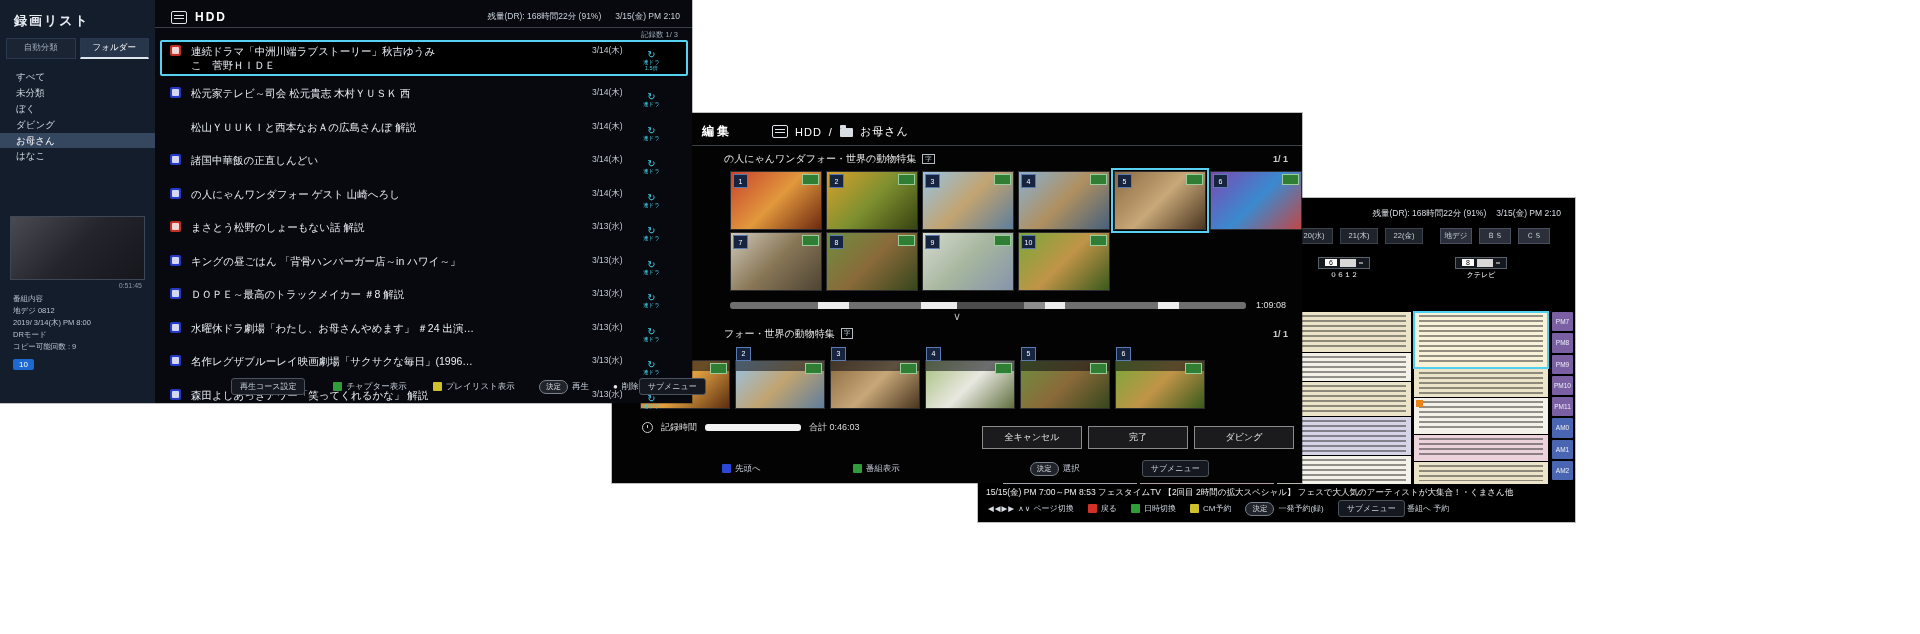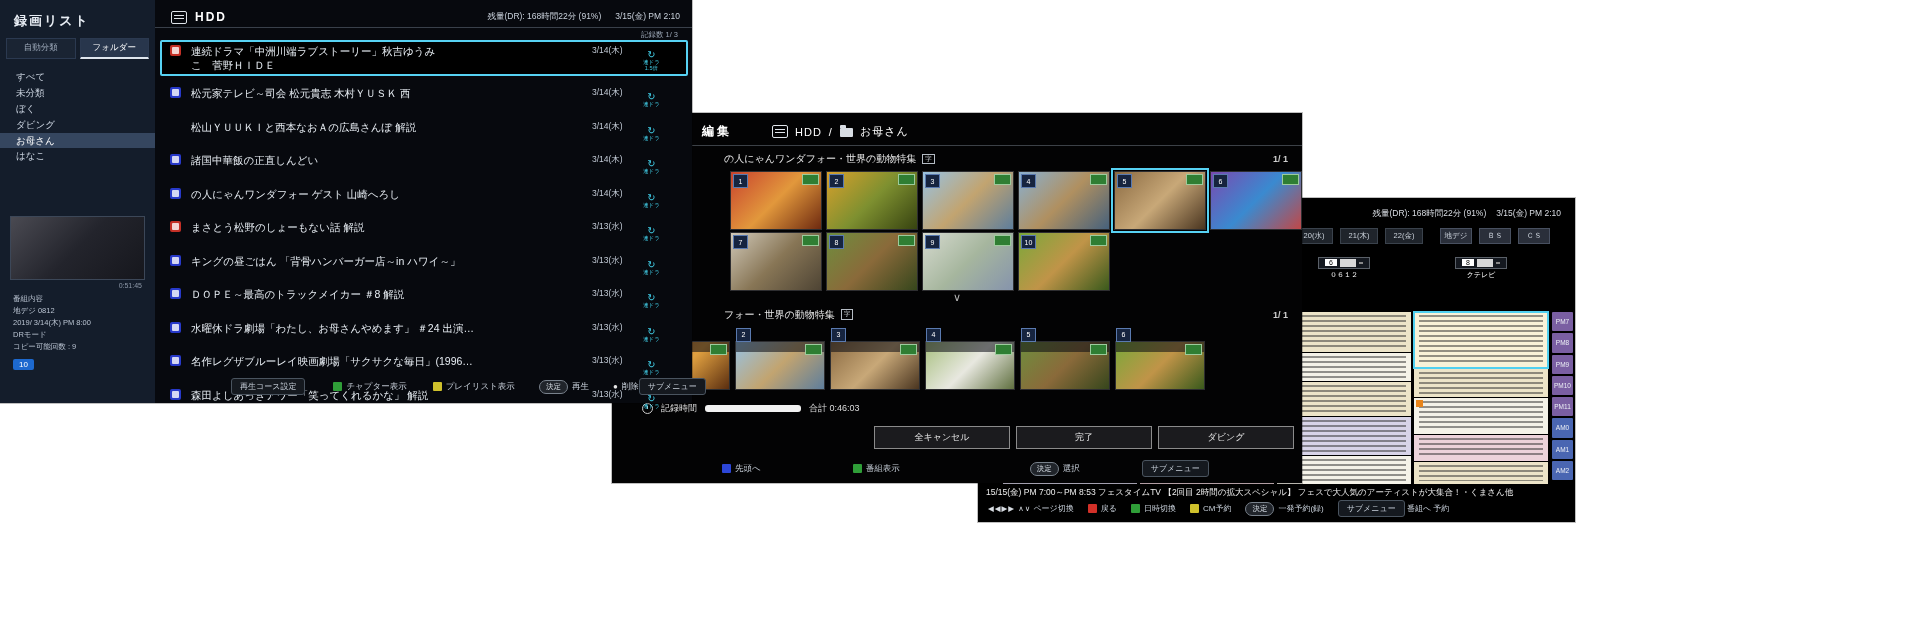--- a/index.html
+++ b/index.html
@@ -82,21 +82,21 @@
   .chevron{text-align:center;color:#b5b5b5;font-size:11px;line-height:.7;margin-top:3px;}
   .sec2-thumbs{display:flex;gap:5px;padding:16px 0 0 28px;}
   .thumb2{position:relative;width:88px;height:47px;flex:none;border:1px solid #2d2d30;}
   .thumb2 .n-badge{top:-14px;left:0;}
   .thumb2::before{content:"";position:absolute;left:0;top:0;right:0;height:10px;background:rgba(8,10,18,.55);z-index:1;}
   .record-row{display:flex;align-items:center;gap:8px;margin:12px 16px 0 30px;color:#dcdcdc;font-size:9px;}
   .clock-icon{width:9px;height:9px;border:1px solid #cfcfcf;border-radius:50%;position:relative;}
   .clock-icon::after{content:"";position:absolute;left:4px;top:2px;width:1px;height:3px;background:#cfcfcf;}
   .record-bar{width:96px;height:7px;background:#f2f2f2;border-radius:3px;}
   .mid-buttons{position:absolute;right:8px;bottom:34px;display:flex;gap:6px;}
-  .mid-btn{min-width:78px;text-align:center;border:1px solid #8b8b8b;background:#1b1b1e;color:#ececec;font-size:9px;padding:4px 28px;}
+  .mid-btn{min-width:78px;text-align:center;border:1px solid #8b8b8b;background:#1b1b1e;color:#ececec;font-size:9px;padding:4px 10px;}
   .mid-footer{position:absolute;bottom:6px;left:0;right:14px;display:flex;align-items:center;font-size:8.5px;color:#c9d1db;white-space:nowrap;}
   .mid-footer .mf1{margin-left:110px;}
   .mid-footer .mf2{margin-left:92px;}
   .mid-footer .mf3{margin-left:130px;}
   .mid-footer .mf4{margin-left:62px;}
 
   
   .epg-panel{left:978px;top:198px;width:597px;height:324px;z-index:10;background:#000;}
   .epg-header{display:flex;align-items:center;padding:10px 14px 0 0;color:#d9dde3;font-size:8.5px;}
   .epg-today{background:#eceae2;color:#111;font-size:7px;padding:1px 4px;margin-left:100px;}
@@ -426,20 +426,24 @@
         <div class="thumb" style="background: linear-gradient(135deg, rgb(214, 218, 207), rgb(166, 182, 158), rgb(134, 148, 172));">
           <span class="n-badge">9</span>
           <span class="g-badge"></span>
         </div>
         <div class="thumb" style="background: linear-gradient(135deg, rgb(122, 168, 58), rgb(192, 148, 72), rgb(58, 90, 28));">
           <span class="n-badge">10</span>
           <span class="g-badge"></span>
         </div>
       </div>
 
+    <div class="timeline">
+      <div class="bar"></div>
+      <span class="tc">1:09:08</span>
+    </div>
     <div class="chevron">∨</div>
 
     <div class="sec-title-row">
       <span>フォー・世界の動物特集</span>
       <span class="cc-badge">字</span>
       <span class="sec-page">1/ 1</span>
     </div>
 
     <div class="sec2-thumbs">
 

